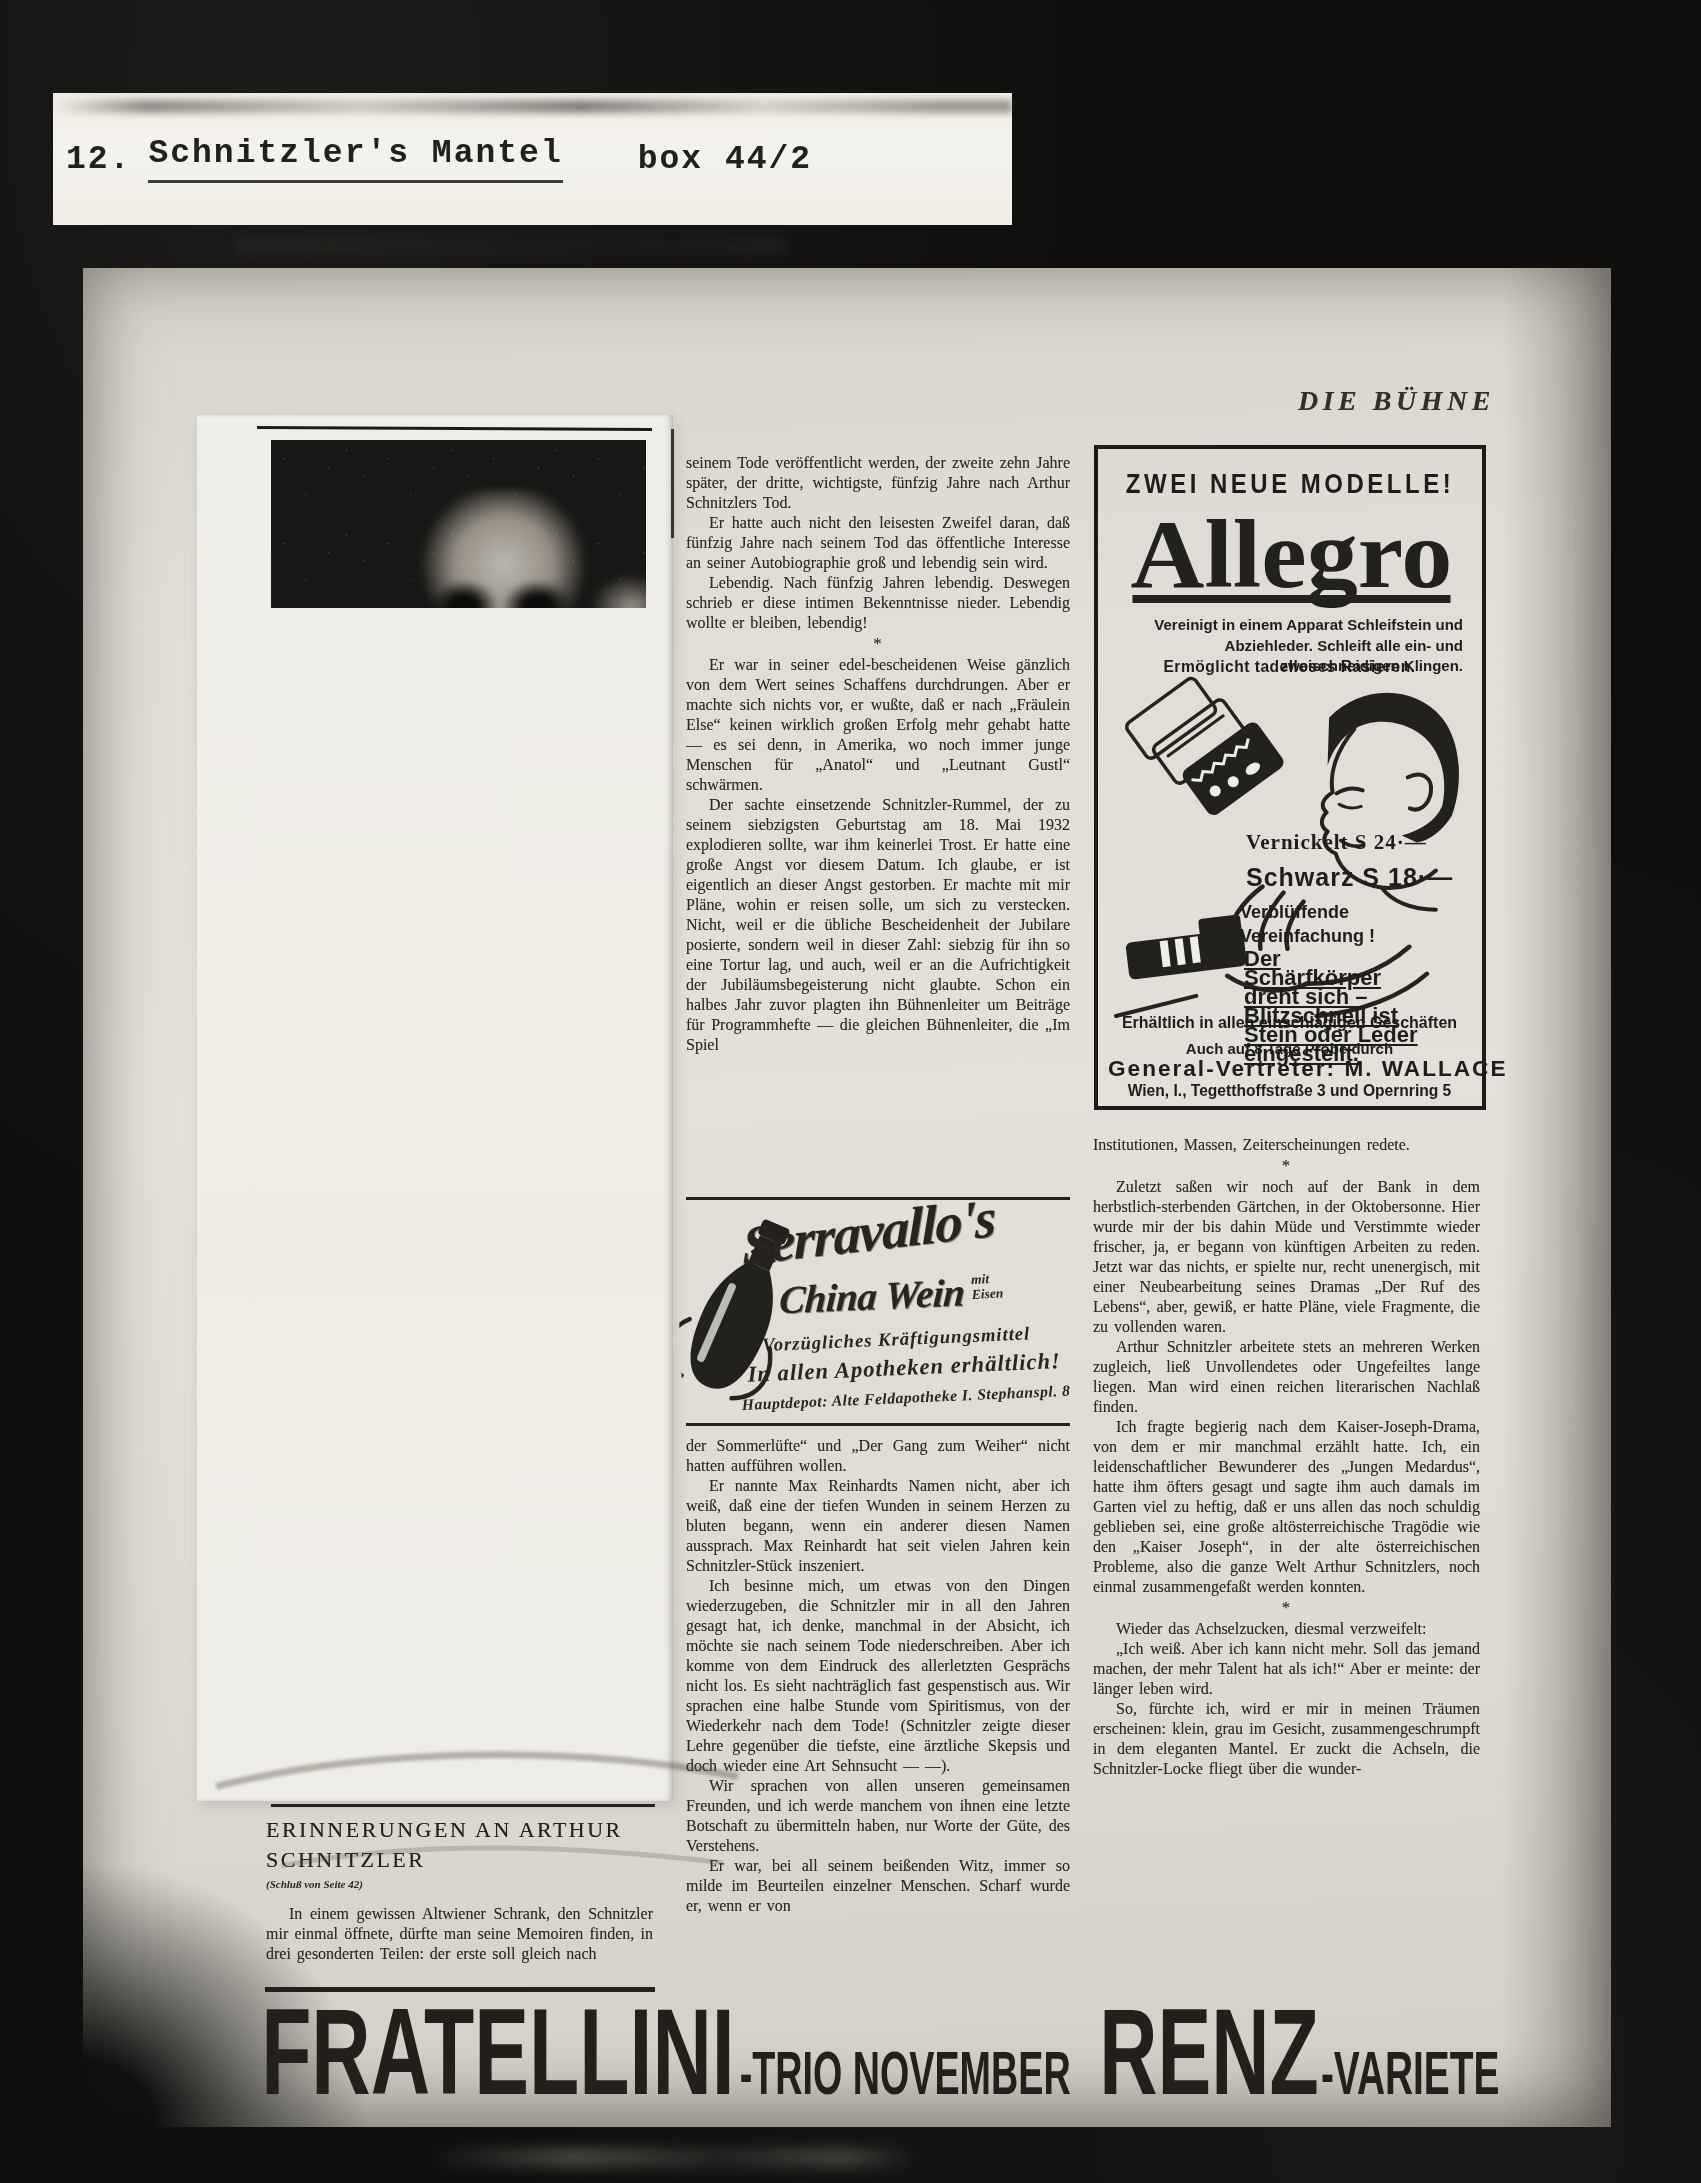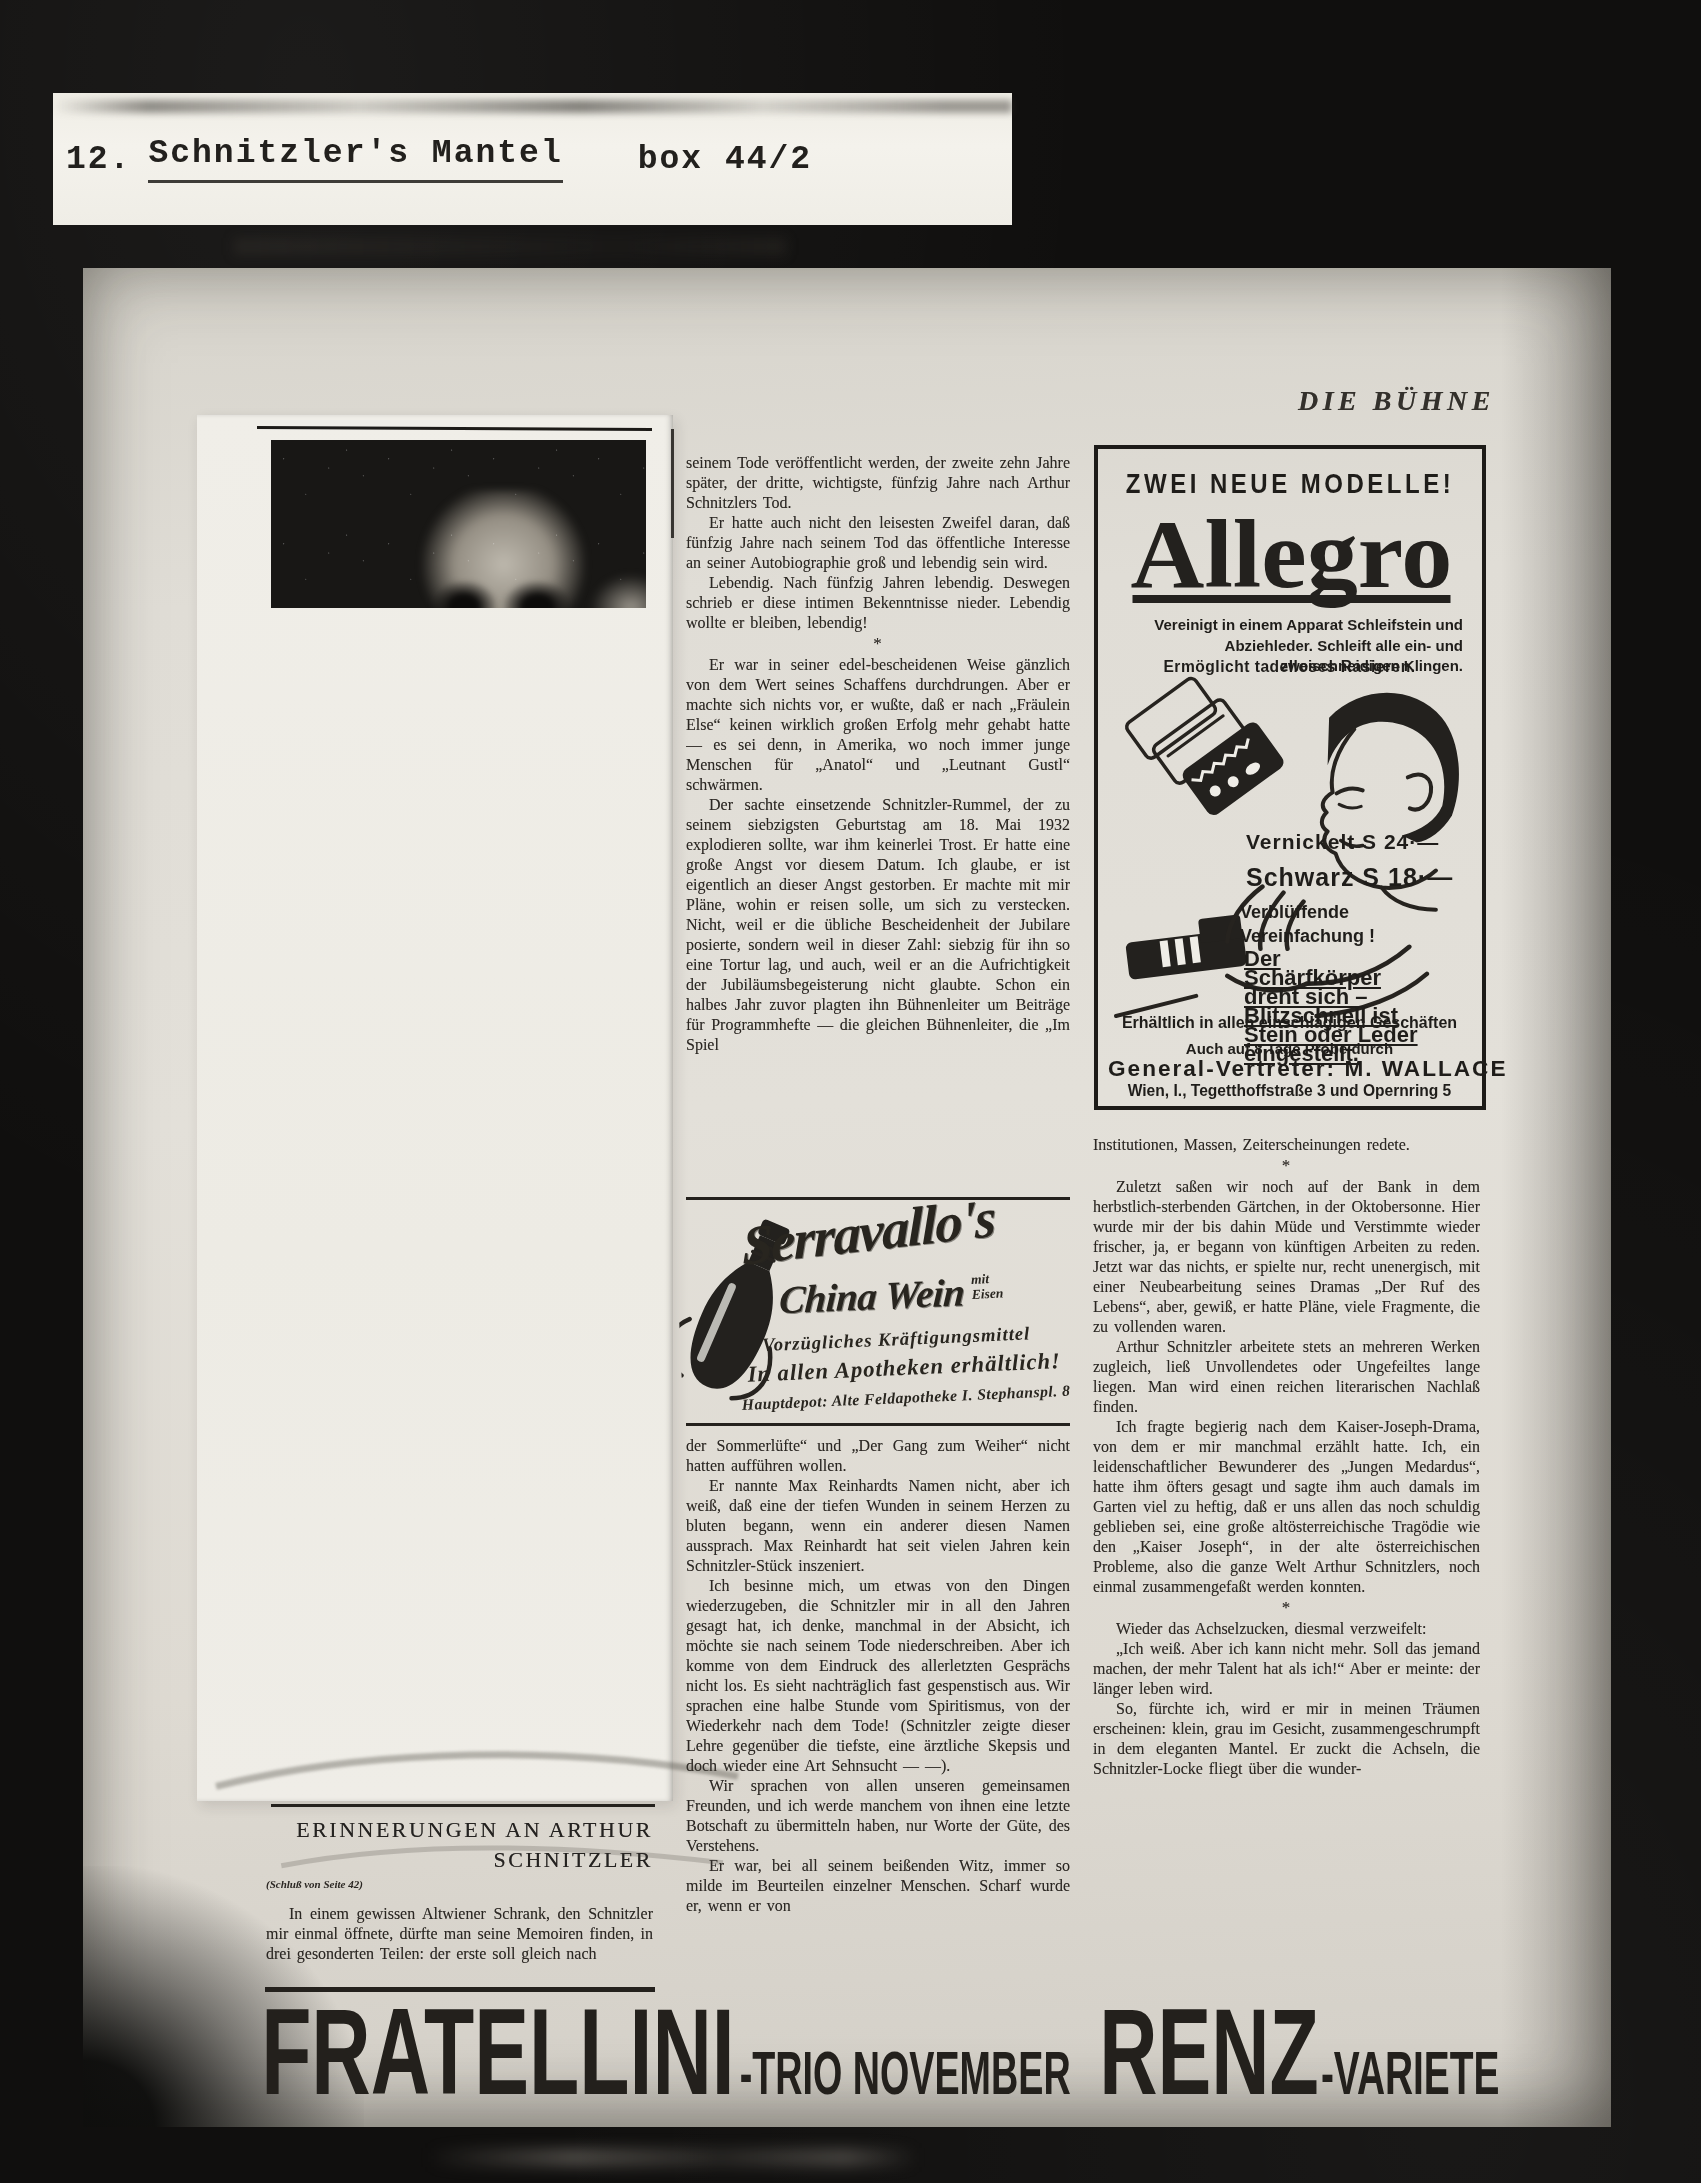--- a/index.html
+++ b/index.html
@@ -91,30 +91,30 @@
     border:4.5px solid #1d1b18;box-sizing:border-box;color:#1f1d1a;
     font-family:"Liberation Sans","DejaVu Sans",sans-serif;}
   .allegro .headline{margin-top:21px;text-align:center;font-size:24px;font-weight:700;letter-spacing:3.5px;
     transform:scaleY(1.12);}
   .allegro .logo-wrap{position:absolute;left:28px;top:48px;width:331px;height:115px;}
   .allegro .intro{position:absolute;left:18px;top:166px;width:347px;text-align:right;
     font-size:15px;line-height:20.6px;font-weight:700;}
   .allegro .intro-bold{position:absolute;left:18px;top:208px;width:347px;text-align:center;
     font-size:15.6px;line-height:20px;font-weight:700;letter-spacing:0.5px;transform:scaleY(1.05);}
   .allegro .illus{position:absolute;left:3px;top:221px;}
-  .allegro .price1{position:absolute;left:148px;top:381px;font-size:21px;font-weight:700;white-space:nowrap;letter-spacing:1px;}
+  .allegro .price1{position:absolute;left:148px;top:381px;font-size:21px;font-weight:700;white-space:nowrap;letter-spacing:1px;font-family:Liberation Serif, serif;}
   .allegro .price2{position:absolute;left:148px;top:414px;font-size:25px;font-weight:700;white-space:nowrap;letter-spacing:1px;}
   .allegro .claim-title{position:absolute;left:130px;top:452px;width:181px;font-size:18px;line-height:23.6px;font-weight:700;margin-left:12px;}
   .allegro .claim-body{position:absolute;left:146px;top:500px;width:179px;font-size:22px;line-height:19px;font-weight:700;text-decoration:underline;}
   .allegro .avail{position:absolute;left:10px;top:565px;width:363px;text-align:center;font-size:16px;font-weight:700;}
   .allegro .trial{position:absolute;left:10px;top:591px;width:363px;text-align:center;font-size:15px;font-weight:700;}
   .allegro .agent{position:absolute;left:10px;top:607px;width:363px;text-align:center;font-size:22.6px;font-weight:700;letter-spacing:2px;white-space:nowrap;}
   .allegro .address{position:absolute;left:10px;top:633px;width:363px;text-align:center;font-size:15.6px;font-weight:700;}
   
-  .memories-title{position:absolute;left:266px;top:1815px;width:387px;text-align:right;color:#242220;
+  .memories-title{position:absolute;left:266px;top:1815px;width:387px;text-align:left;color:#242220;
     font-size:22px;line-height:30px;font-weight:400;letter-spacing:2.5px;text-shadow:0 0 0.5px rgba(36,34,32,.5);}
   .memories-sub{position:absolute;left:266px;top:1878px;width:387px;text-align:left;color:#2b2723;
     font-size:11px;font-style:italic;font-weight:700;}
   .memories-col{left:266px;top:1904px;width:387px;max-height:82px;}
   .memories-col p{text-indent:23px;}
   
   .banner-svg{position:absolute;left:215px;top:1996px;}
   
   .smudge-svg{position:absolute;left:191px;top:1726px;}
   .bottom-smudge{position:absolute;left:426px;top:2148px;width:492px;height:19px;filter:blur(7px);

